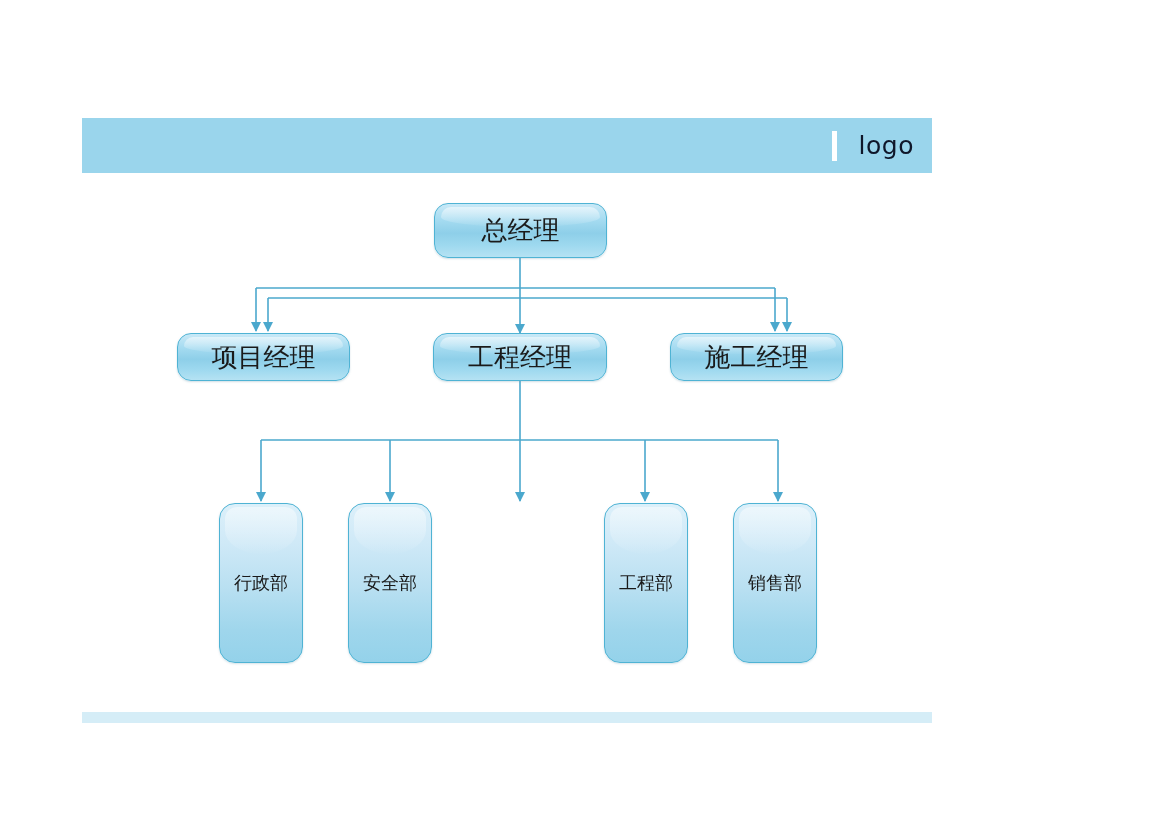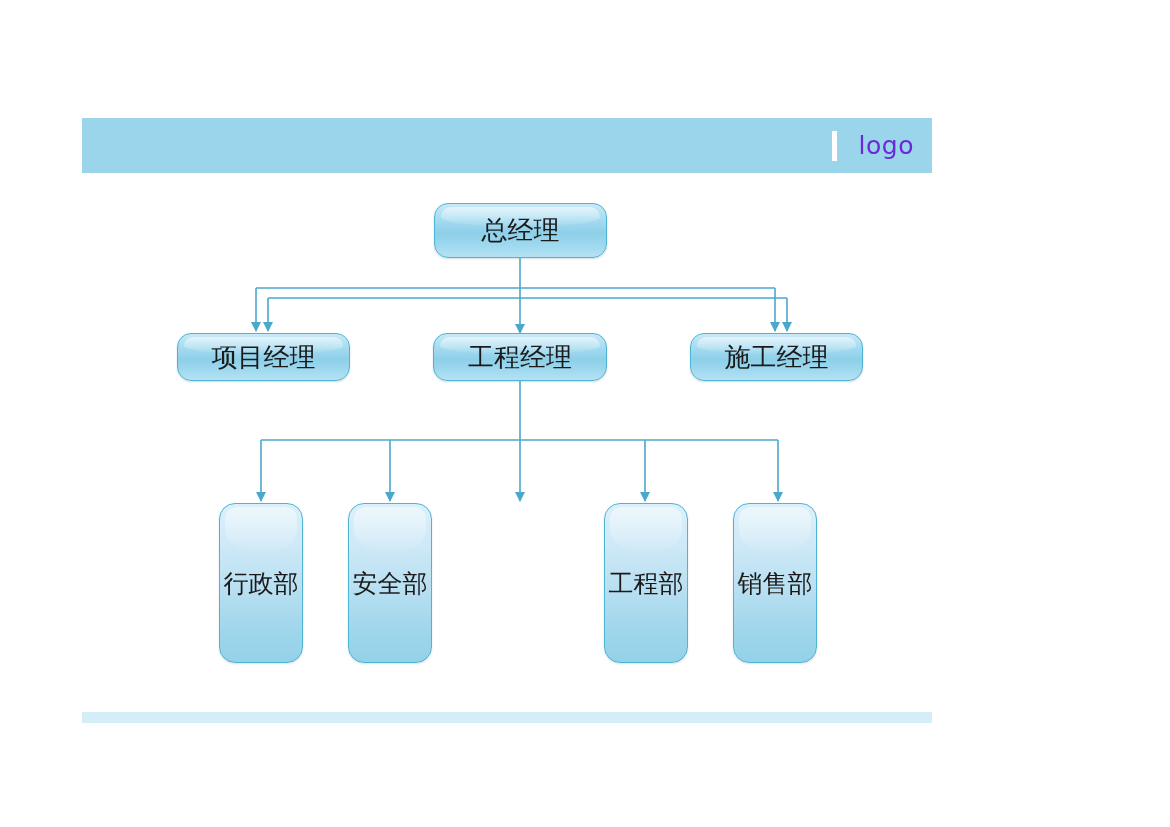--- a/index.html
+++ b/index.html
@@ -38,21 +38,21 @@
     display: flex;
     align-items: center;
     gap: 22px;
   }
   .logo-bar {
     width: 5px;
     height: 30px;
     background: #ffffff;
   }
   .logo-text {
-    color: #6d28d9;
+    color: #0f172a;
     font-size: 25px;
     line-height: 1;
     letter-spacing: 0.5px;
   }
 
   
   .footer-band {
     position: absolute;
     left: 82px;
     top: 712px;
@@ -108,21 +108,21 @@
   .node-dept {
     border: 1px solid #4fb3d4;
     border-radius: 16px;
     background: linear-gradient(to bottom,
         #dcf0fa 0%,
         #cfe9f7 25%,
         #b7dff1 55%,
         #9fd6ec 80%,
         #94d2ea 100%);
     box-shadow: 0 1px 2px rgba(120,160,180,0.3);
-    font-size: 25px;
+    font-size: 18px;
   }
   .node-dept::after {
     content: "";
     position: absolute;
     left: 5px;
     right: 5px;
     top: 3px;
     height: 30%;
     border-radius: 12px 12px 50% 50%;
     background: linear-gradient(to bottom, rgba(255,255,255,0.5), rgba(255,255,255,0.02));
@@ -179,21 +179,21 @@
   </div>
 
   <div class="node node-mgr" style="left:177px; top:333px; width:173px; height:48px;">
     <span class="node-label">项目经理</span>
   </div>
 
   <div class="node node-mgr" style="left:433px; top:333px; width:174px; height:48px;">
     <span class="node-label">工程经理</span>
   </div>
 
-  <div class="node node-mgr" style="left:690px; top:333px; width:173px; height:48px;">
+  <div class="node node-mgr" style="left:670px; top:333px; width:173px; height:48px;">
     <span class="node-label">施工经理</span>
   </div>
 
   <div class="node node-dept" style="left:219px; top:503px; width:84px; height:160px;">
     <span class="node-label">行政部</span>
   </div>
 
   <div class="node node-dept" style="left:348px; top:503px; width:84px; height:160px;text-align:right;">
     <span class="node-label">安全部</span>
   </div>

